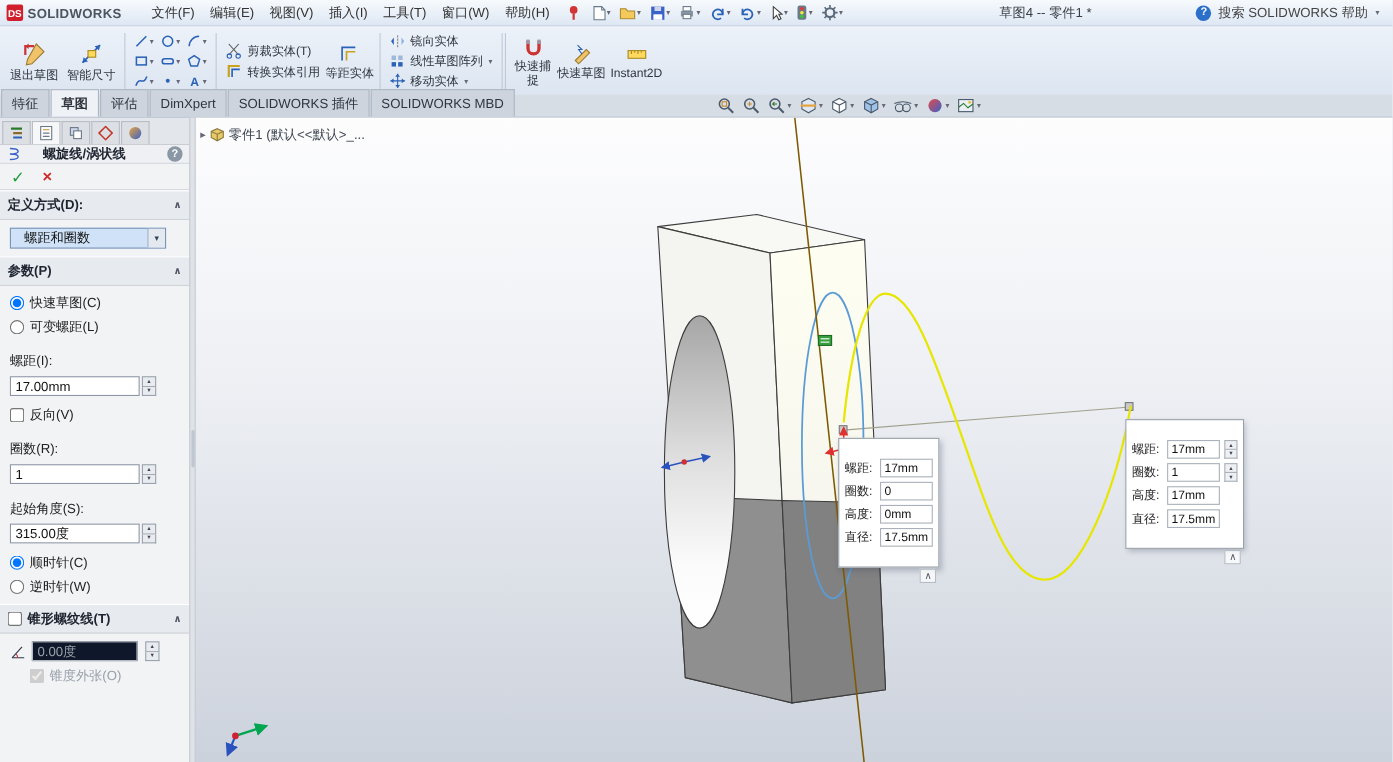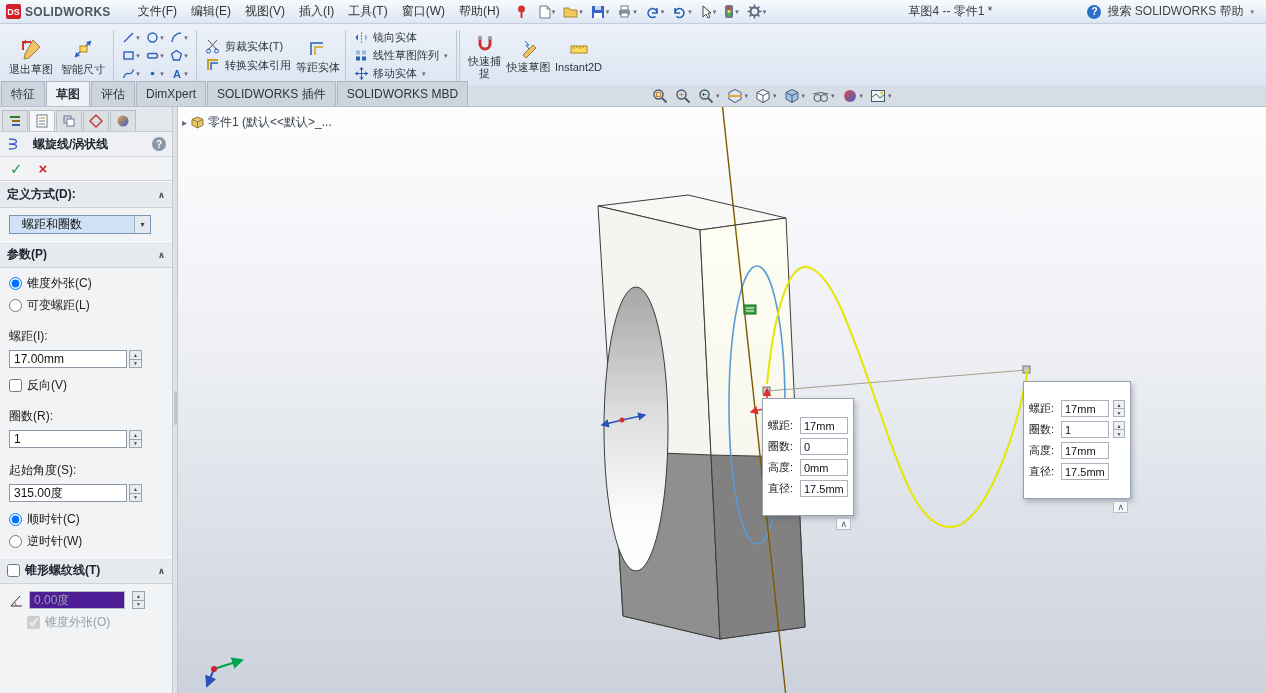--- a/index.html
+++ b/index.html
@@ -40,38 +40,38 @@
   .hbtn{display:flex;align-items:center;gap:1px}
 
   
   .main{flex:1;display:flex;min-height:0}
 
   
   .panel{width:172px;flex:0 0 172px;background:#f2f3f5;display:flex;flex-direction:column;font-size:12px}
   .pm-tabs{height:25px;display:flex;align-items:flex-end;padding:2px 2px 0;gap:1px;background:#e3e6ea;border-bottom:1px solid #c6cad0}
   .pm-tab{width:26px;height:21px;display:flex;align-items:center;justify-content:center;background:#dcdfe4;border:1px solid #b9bec6;border-bottom:none}
   .pm-tab.active{background:#f6f7f9}
-  .pm-title{height:25px;display:flex;align-items:center;gap:11px;padding:4px 6px;border-bottom:1px solid #d4d7dc;background:#eef0f3}
+  .pm-title{height:17px;display:flex;align-items:center;gap:17px;padding:4px 6px;border-bottom:1px solid #d4d7dc;background:#eef0f3}
   .pm-title-text{font-weight:bold;color:#1d2430;flex:1}
   .pm-actions{height:24px;display:flex;align-items:center;gap:16px;padding:0 10px;border-bottom:1px solid #cfd3d9}
   .ok{color:#1f9d3a;font-weight:bold;font-size:15px}
   .cancel{color:#d22a2a;font-weight:bold;font-size:15px}
   .sec-h{display:flex;align-items:center;gap:5px;background:#e7eaee;border-top:1px solid #fff;border-bottom:1px solid #d0d4da;padding:4px 7px;font-weight:bold;color:#1d2430}
   .sec-h .chev{margin-left:auto;color:#556;font-size:9px}
   .sec-b{padding:7px 9px;display:flex;flex-direction:column;gap:5px}
   .combo{display:flex;align-items:center;height:19px;border:1px solid #7a94b4;background:#cfe2f7;width:142px}
   .combo-text{flex:1;padding:0 12px;color:#111}
   .combo-btn{width:16px;height:100%;background:#e4e9f0;border-left:1px solid #9fb0c4;display:flex;align-items:center;justify-content:center;font-size:8px;color:#345}
   .opt{display:flex;align-items:center;gap:5px;color:#222}
   .opt input{width:13px;height:13px;margin:0}
   .opt.disabled span{color:#98a0aa}
   .flabel{color:#222;margin-top:9px}
   .inputrow{display:flex;align-items:center}
   .tbox{width:118px;height:18px;border:1px solid #8d97a5;background:#fff;padding:0 4px;display:flex;align-items:center;color:#111}
-  .tbox.disabled{background:#4c1d95;color:#98a0aa;border-color:#b4bac2}
+  .tbox.disabled{background:#0f172a;color:#98a0aa;border-color:#b4bac2}
   .spin{width:13px;height:18px;display:flex;flex-direction:column;margin-left:2px}
   .spin span{flex:1;border:1px solid #9aa3ae;background:#e8ebef;font-size:5px;display:flex;align-items:center;justify-content:center;color:#445}
   .spin span + span{border-top:none}
   .taper-row{display:flex;align-items:center;gap:5px}
   .pm-fill{flex:1}
 
   
   .splitter{width:6px;flex:0 0 6px;background:#dfe3e8;border-left:1px solid #c6cbd2;border-right:1px solid #c0c6cd;position:relative}
   .splitter .grip{position:absolute;top:284px;left:1px;width:3px;height:34px;background:#bfc6cf;border-radius:2px}
 
@@ -513,21 +513,21 @@
         </div>
       </div>
 
       <div class="sec-h">
         <span>参数(P)</span>
         <span class="chev">∧</span>
       </div>
       <div class="sec-b">
         <label class="opt">
             <input type="radio" name="pitchtype" checked="" style="">
-            <span>锥度外张(C)</span>
+            <span>快速草图(C)</span>
           </label>
         <label class="opt">
             <input type="radio" name="pitchtype" style="">
             <span>可变螺距(L)</span>
           </label>
         <div class="flabel">螺距(I):</div>
         <div class="inputrow">
           <div class="tbox">
               <span>17.00mm</span>
             </div>

